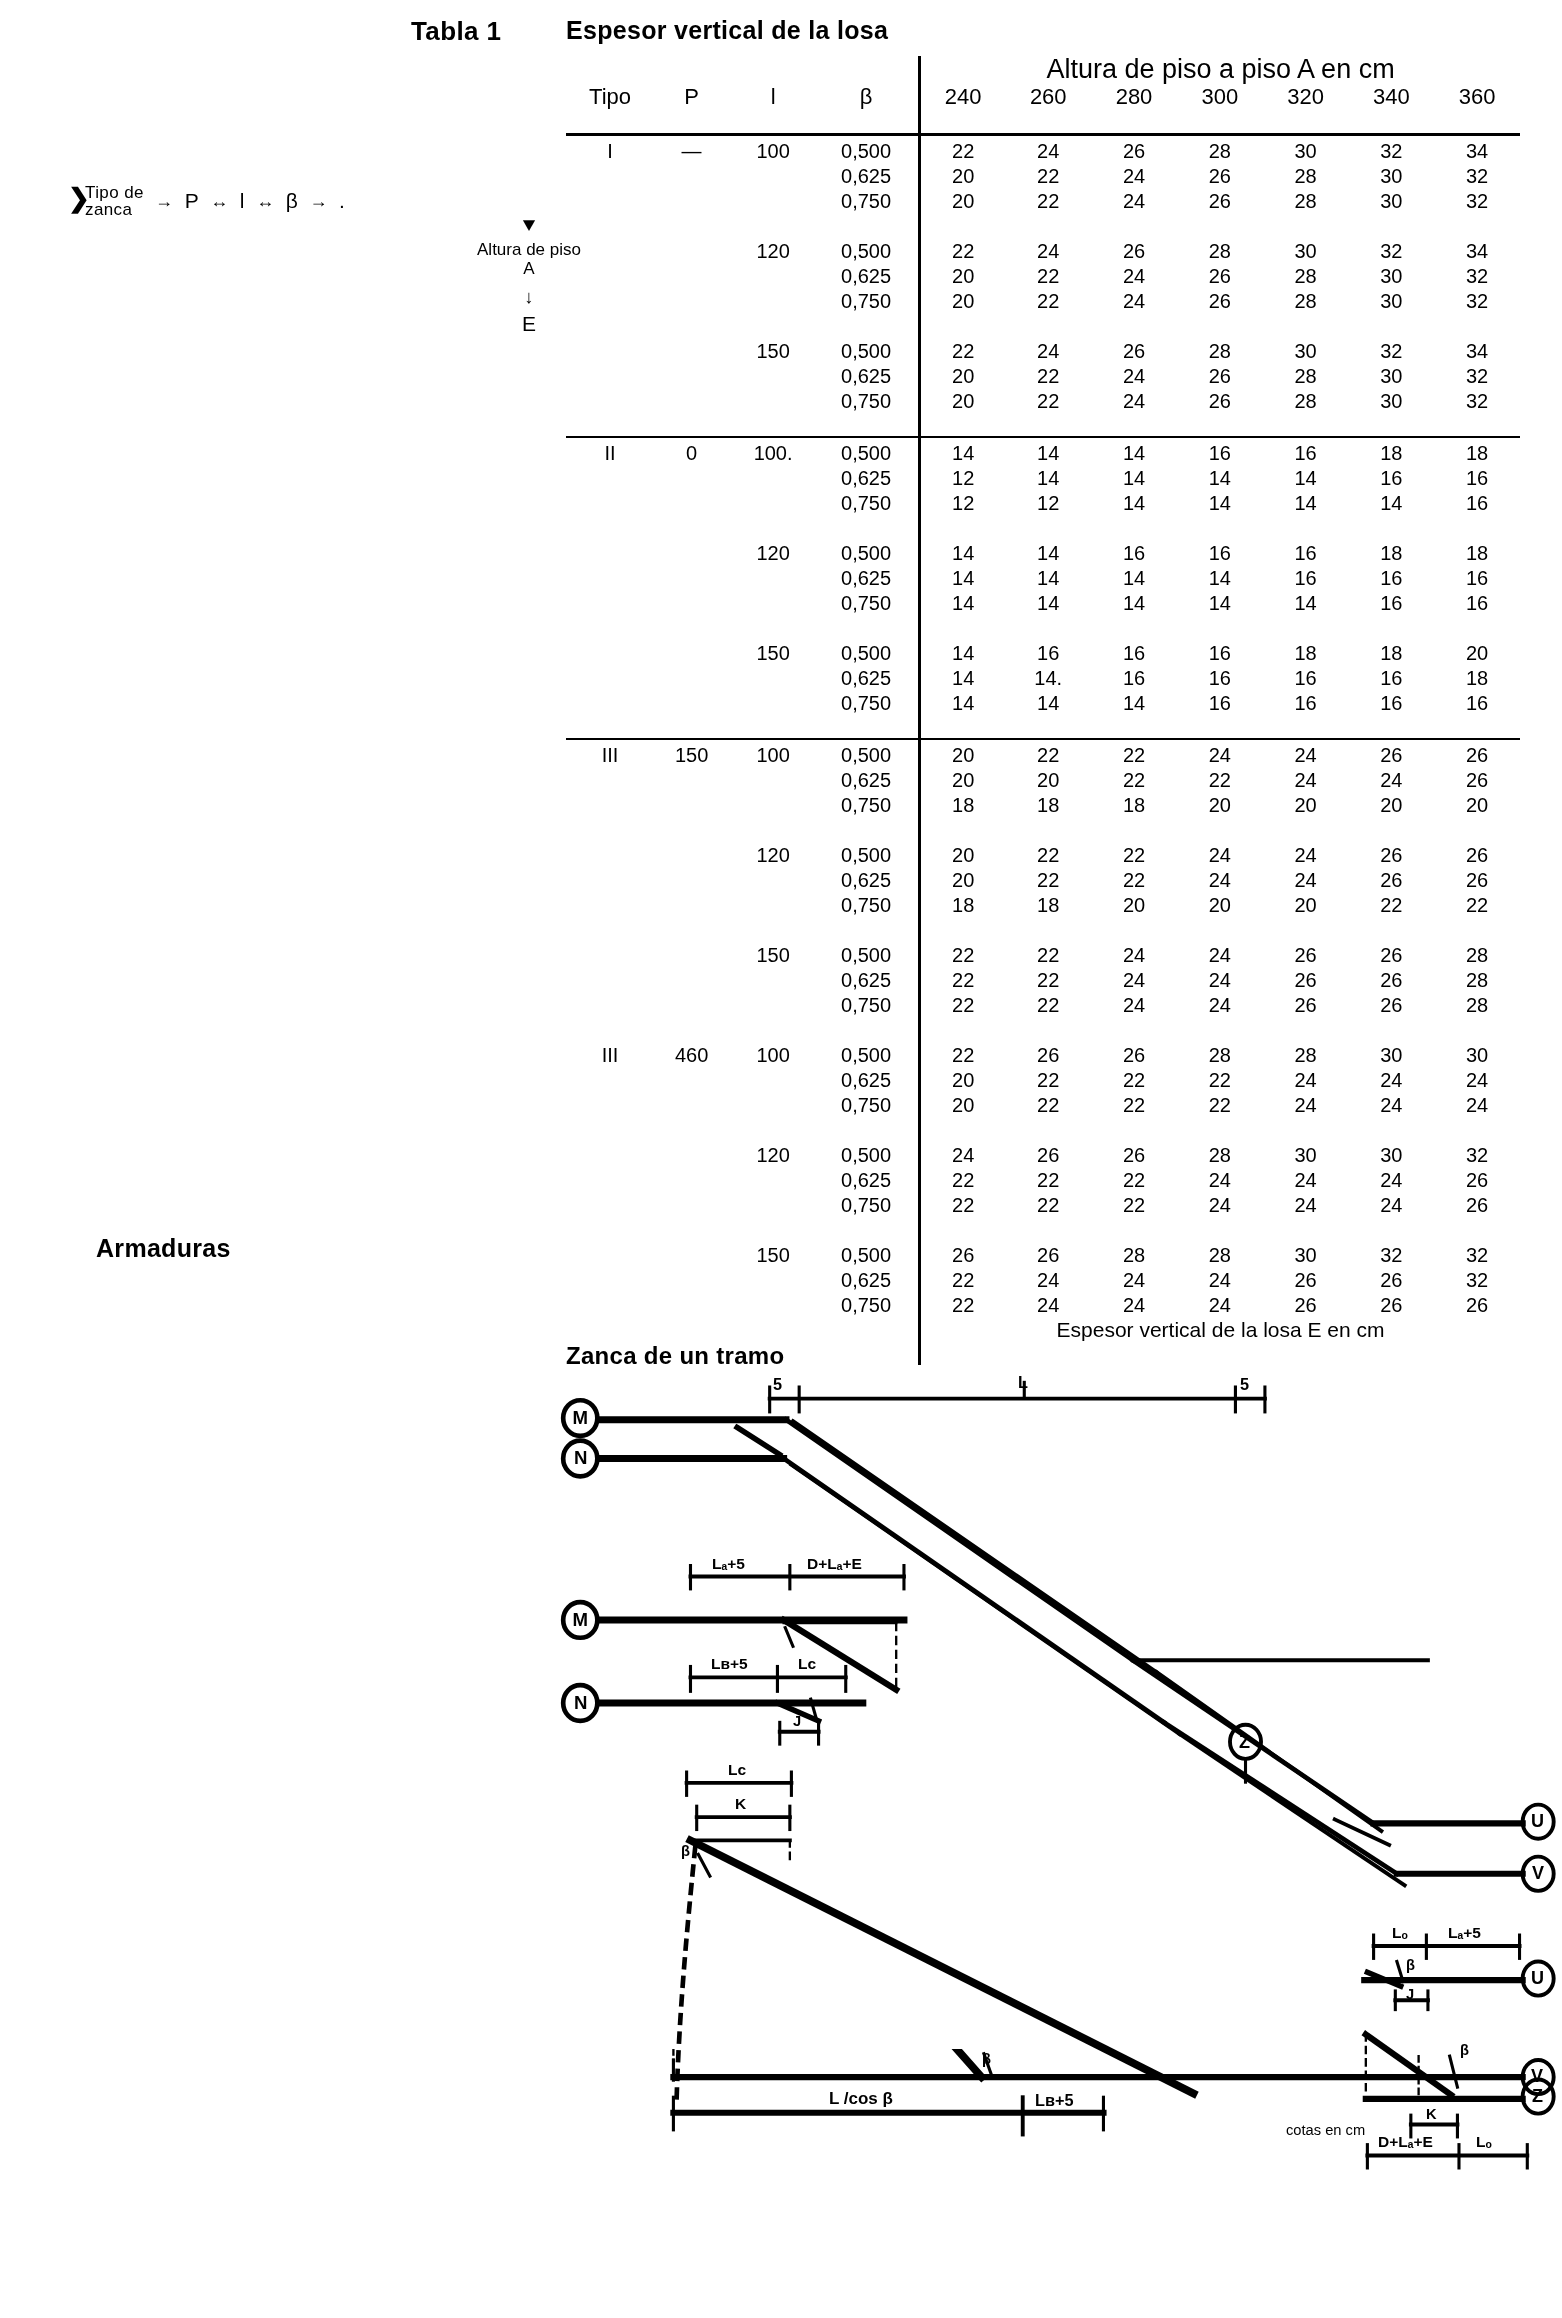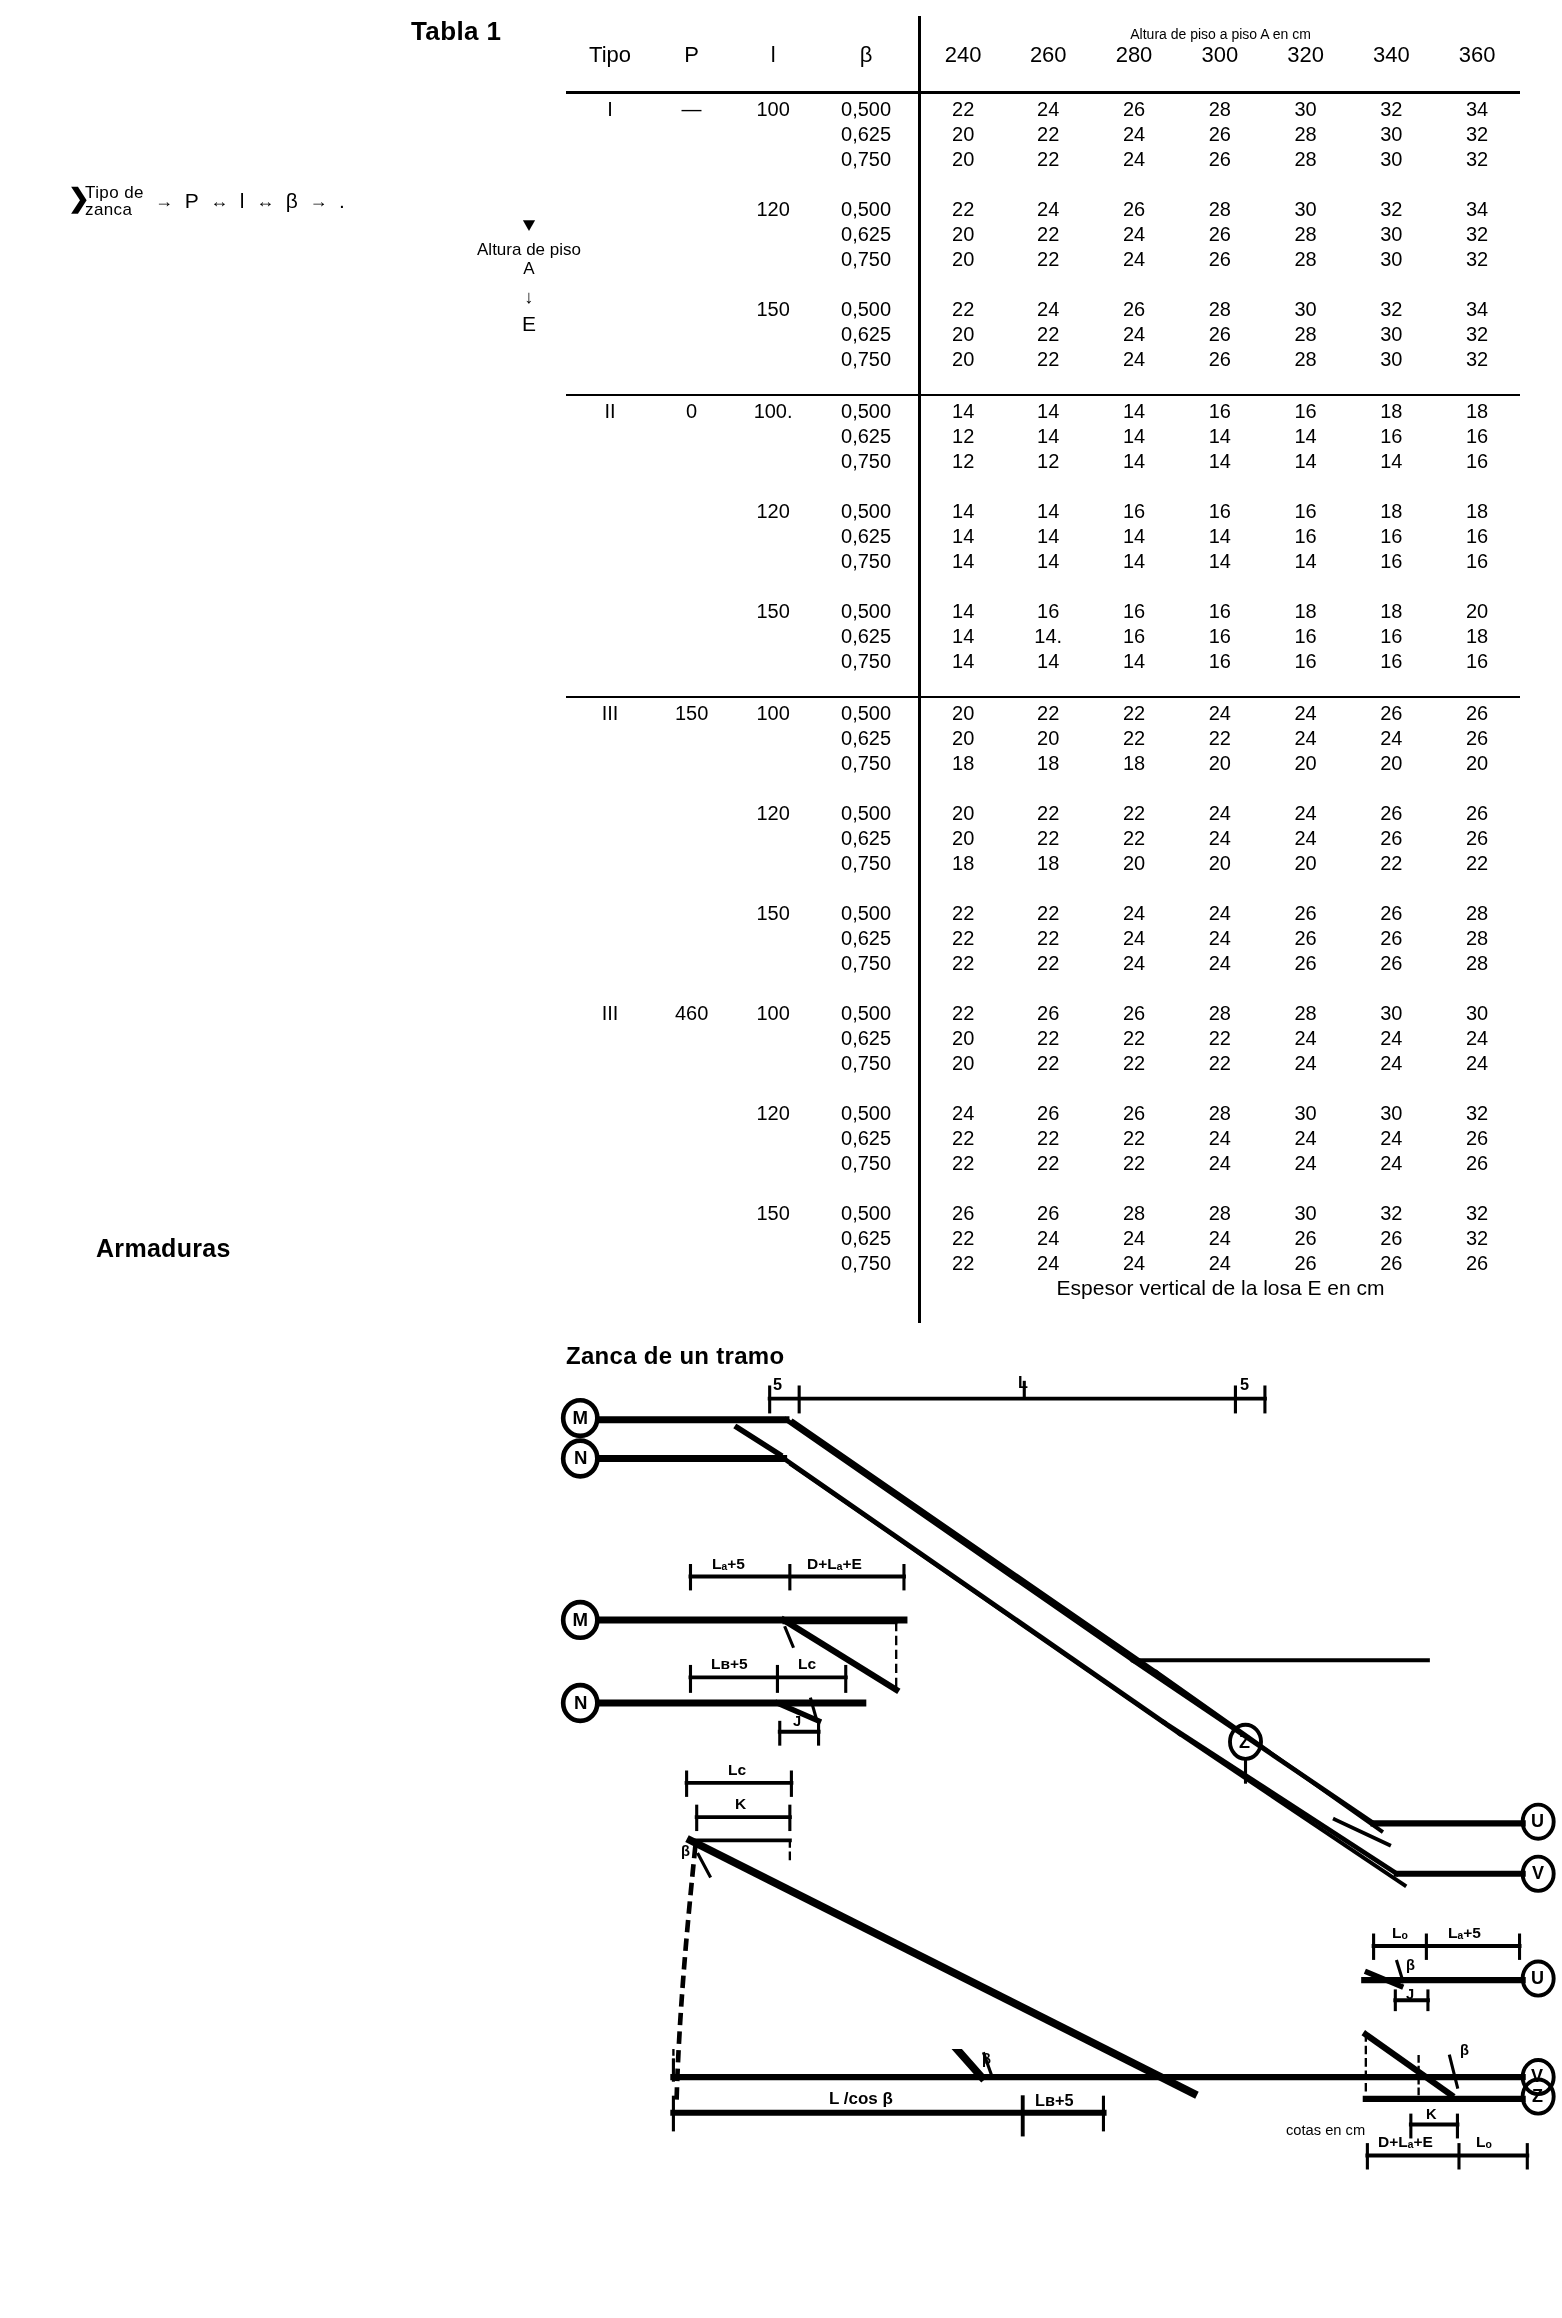--- a/index.html
+++ b/index.html
@@ -135,21 +135,21 @@
     vertical-align: bottom;
   }
   .col-tipo  { width: 82px; text-align: left; padding-left: 3.1px !important;}
   .col-p     { width: 81px; }
   .col-l     { width: 82px; }
   .col-beta  { width: 104px; }
   .col-v     { width: 74px; }
   .spanhead {
     border-left: 3.1px solid #000;
     font-weight: bold;
-    font-size: 14px;
+    font-size: 27px;
     height: 29.5px;
     vertical-align: bottom;
   }
   .hdr-row td { font-weight: bold; font-size: 22px; height: 34px; vertical-align: bottom;}
   .vrule { border-left: 3.1px solid #000; }
   .rule-row td {
     border-bottom: 3.9px solid #000;
     height: 6.2px;
   }
   .thinrule-row td {
@@ -216,20 +216,21 @@
       <span class="flow-arrow">↔</span>
       <span class="flow-sym">l</span>
       <span class="flow-arrow">↔</span>
       <span class="flow-sym">β</span>
       <span class="flow-arrow">→</span>
       <span class="flow-sym">.</span>
     </div>
   </div>
 
   <div class="table-wrap">
+    <div class="tbl-title">Espesor vertical de la losa</div>
     <table class="tbl">
       <tbody id="table-body">
           <tr>
             <td class="col-tipo"></td>
             <td class="col-p"></td>
             <td class="col-l"></td>
             <td class="col-beta"></td>
             <td class="spanhead" colspan="7">Altura de piso a piso A en cm</td>
           </tr>
           <tr class="hdr-row">

